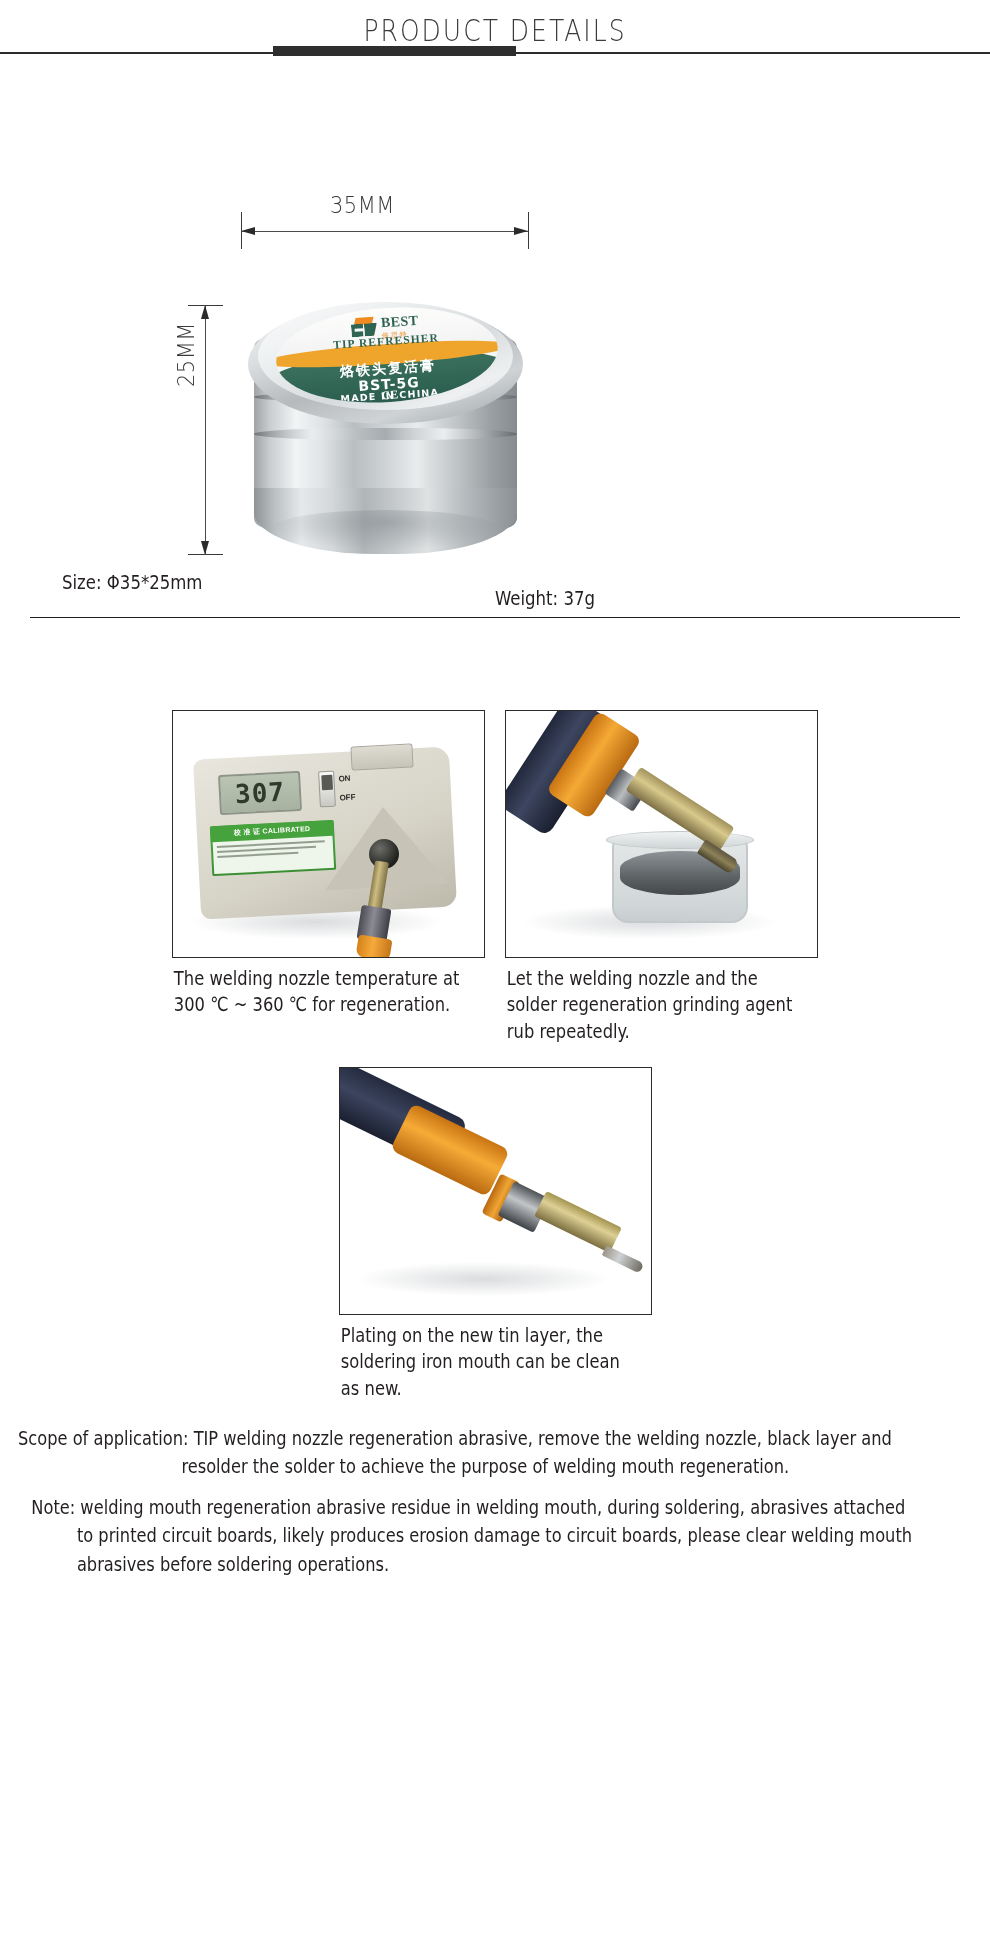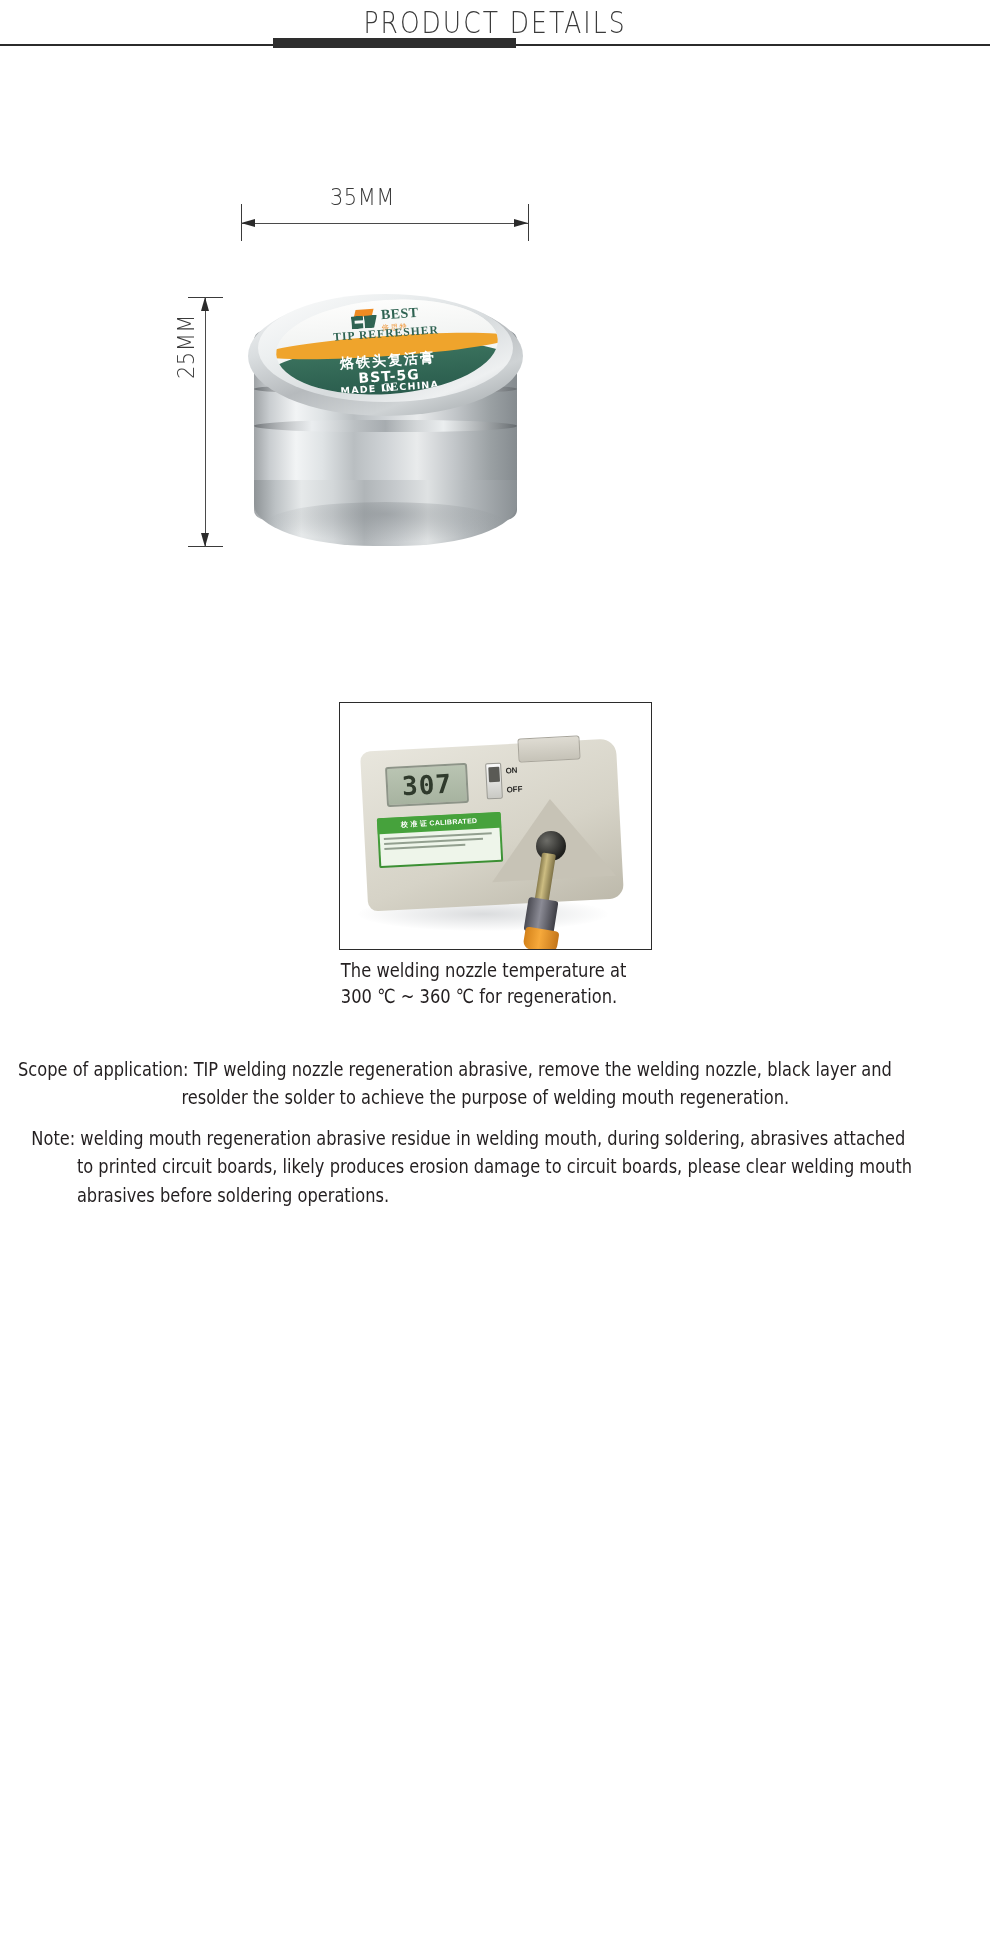--- a/index.html
+++ b/index.html
@@ -3,21 +3,21 @@
 <meta charset="utf-8">
 <style>
   * { box-sizing: border-box; margin: 0; padding: 0; }
   html, body {
     width: 990px; height: 1952px;
     background: #ffffff;
     font-family: "Liberation Sans", "DejaVu Sans", sans-serif;
     color: #231f20;
     overflow: hidden;
   }
-  .page { position: relative; width: 990px; height: 1481px; }
+  .page { position: relative; width: 990px; height: 1481px; margin-top: 8px; }
 
   
   .header { position: relative; height: 52px; }
   .header-title {
     position: absolute; left: 0; right: 0; top: 6px;
     text-align: center;
     font-size: 25px; letter-spacing: 2.0px;
     font-weight: 300; color: #3b3b3b;
     transform: scaleY(1.18); transform-origin: center top;
     font-family: "DejaVu Sans", sans-serif;
@@ -493,20 +493,25 @@
         <div class="lbl-tip">TIP REFRESHER</div>
         <div class="lbl-cn-big">烙铁头复活膏</div>
         <div class="lbl-model">BST-5G</div>
         <div class="lbl-ce">CE</div>
         <div class="lbl-made">MADE IN CHINA</div>
       </div>
     </div>
   </div>
 
   <div class="spec">
+    <div class="spec-row">
+      <div class="spec-cell c-size">Size: Φ35*25mm</div>
+      <div class="spec-cell c-weight">Weight: 37g</div>
+      <div class="spec-rule"></div>
+    </div>
   </div>
 
   <div class="steps">
 
     <div class="step-row">
 
       <div class="step">
         <div class="step-photo">
           <div class="soft-shadow"></div>
           <div class="therm-body"></div>
@@ -531,25 +536,52 @@
               </div>
             </div>
           </div>
           <div class="therm-probe"></div>
           <div class="therm-probe-grip"></div>
           <div class="therm-probe-orange"></div>
         </div>
         <div class="step-cap">The welding nozzle temperature at 300 ℃ ~ 360 ℃ for regeneration.</div>
       </div>
 
+      <div class="step">
+        <div class="step-photo">
+          <div class="soft-shadow"></div>
+          <div class="jar-glass">
+            <div class="jar-paste"></div>
+          </div>
+          <div class="jar-lipped"></div>
+          <div class="iron2-handle"></div>
+          <div class="iron2-orange"></div>
+          <div class="iron2-nut"></div>
+          <div class="iron2-barrel"></div>
+          <div class="iron2-tip"></div>
+        </div>
+        <div class="step-cap">Let the welding nozzle and the solder regeneration grinding agent rub repeatedly.</div>
+      </div>
     </div>
 
     <div class="step-row" style="margin-top:22px">
 
 
+      <div class="step">
+        <div class="step-photo">
+          <div class="soft-shadow"></div>
+          <div class="iron4-handle"></div>
+          <div class="iron4-orange"></div>
+          <div class="iron4-ring"></div>
+          <div class="iron4-nut"></div>
+          <div class="iron4-barrel"></div>
+          <div class="iron4-tip"></div>
+        </div>
+        <div class="step-cap">Plating on the new tin layer, the soldering iron mouth can be clean as new.</div>
+      </div>
     </div>
   </div>
 
   <div class="notes">
     <div class="note-p">Scope of application: TIP welding nozzle regeneration abrasive, remove the welding nozzle, black layer and resolder the solder to achieve the purpose of welding mouth regeneration.</div>
     <div class="note-p">Note: welding mouth regeneration abrasive residue in welding mouth, during soldering, abrasives attached to printed circuit boards, likely produces erosion damage to circuit boards, please clear welding mouth abrasives before soldering operations.</div>
   </div>
 
 </div>
 

